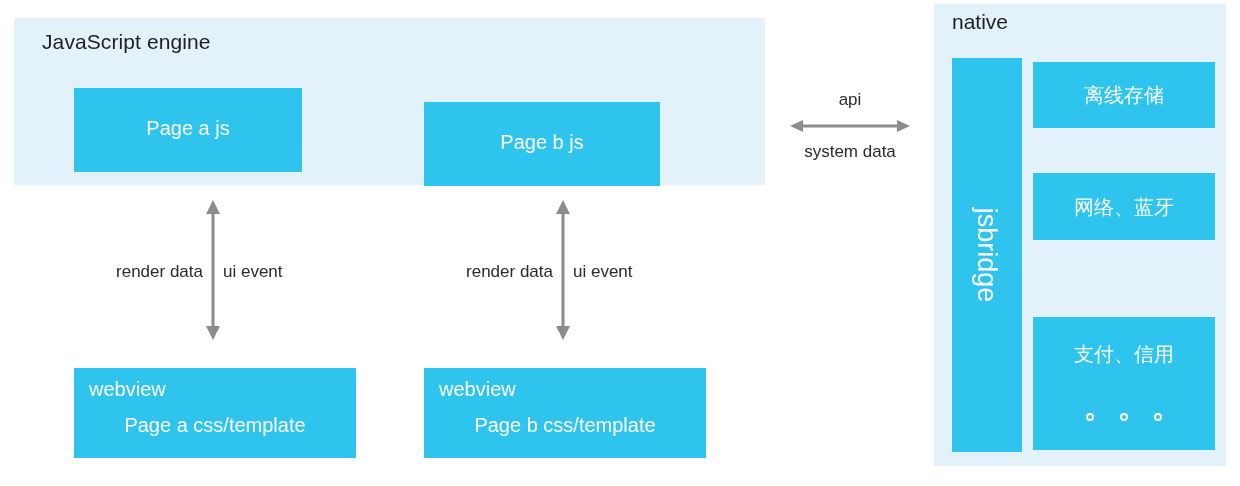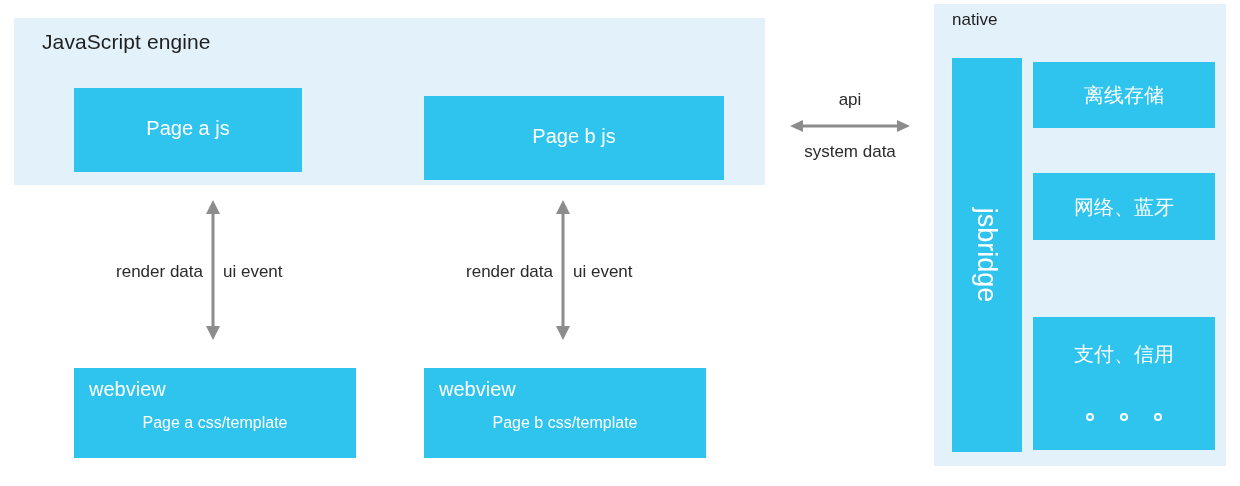--- a/index.html
+++ b/index.html
@@ -54,22 +54,22 @@
   }
 
   #page-a-js {
     left: 74px;
     top: 88px;
     width: 228px;
     height: 84px;
   }
   #page-b-js {
     left: 424px;
-    top: 96px;
-    width: 300px;
+    top: 102px;
+    width: 236px;
     height: 84px;
   }
   #page-a-js .box-label-center,
   #page-b-js .box-label-center {
     top: 29px;
   }
 
   
   #webview-a {
     left: 74px;
@@ -92,21 +92,21 @@
     white-space: nowrap;
     text-align: center;
   }
   .webview-sub {
     position: absolute;
     left: 0;
     right: 0;
     top: 46px;
     text-align: center;
     color: #ffffff;
-    font-size: 16px;
+    font-size: 20px;
     white-space: nowrap;
   }
 
   
   .v-arrow {
     position: absolute;
     top: 200px;
     width: 24px;
     height: 140px;
   }
@@ -169,21 +169,21 @@
   #native-panel {
     left: 934px;
     top: 4px;
     width: 292px;
     height: 462px;
   }
   #native-title {
     position: absolute;
     left: 18px;
     top: 6px;
-    font-size: 17px;
+    font-size: 21px;
     color: #1f1f1f;
     white-space: nowrap;
   }
 
   #jsbridge-bar {
     left: 952px;
     top: 58px;
     width: 70px;
     height: 394px;
   }

